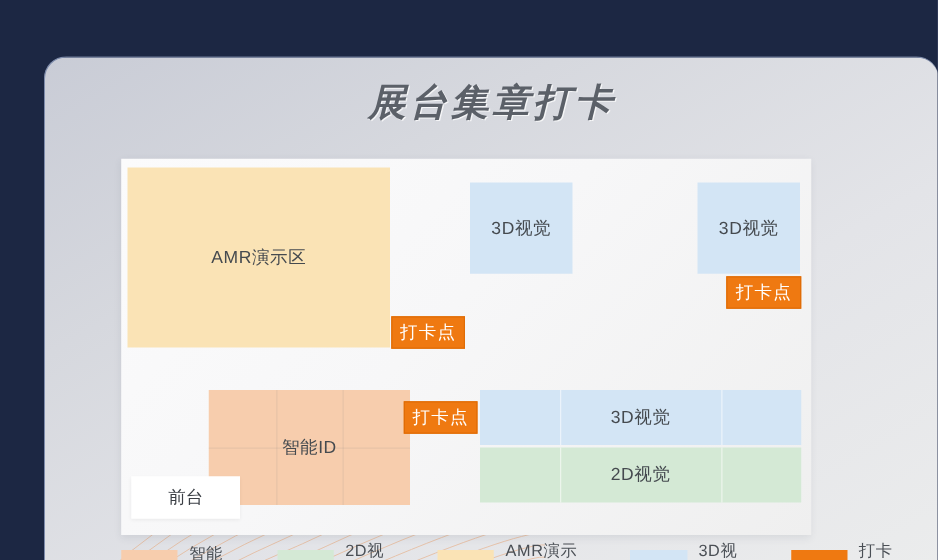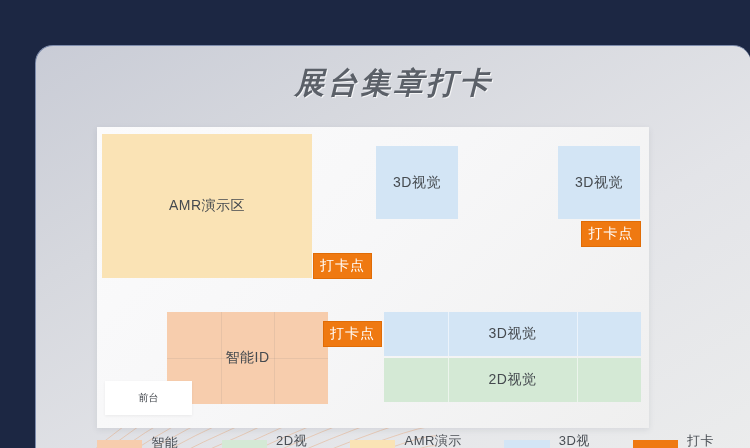--- a/index.html
+++ b/index.html
@@ -142,21 +142,21 @@
     border: 1px solid #e06c06;
     z-index: 10;
   }
 
   
   .front-desk {
     position: absolute;
     box-sizing: border-box;
     background: #ffffff;
     color: #3b3f45;
-    font-size: 10px;
+    font-size: 14px;
     display: flex;
     align-items: center;
     justify-content: center;
     z-index: 9;
     box-shadow: 0 1px 3px rgba(0,0,0,0.06);
   }
 
   
   .legend {
     position: absolute;

